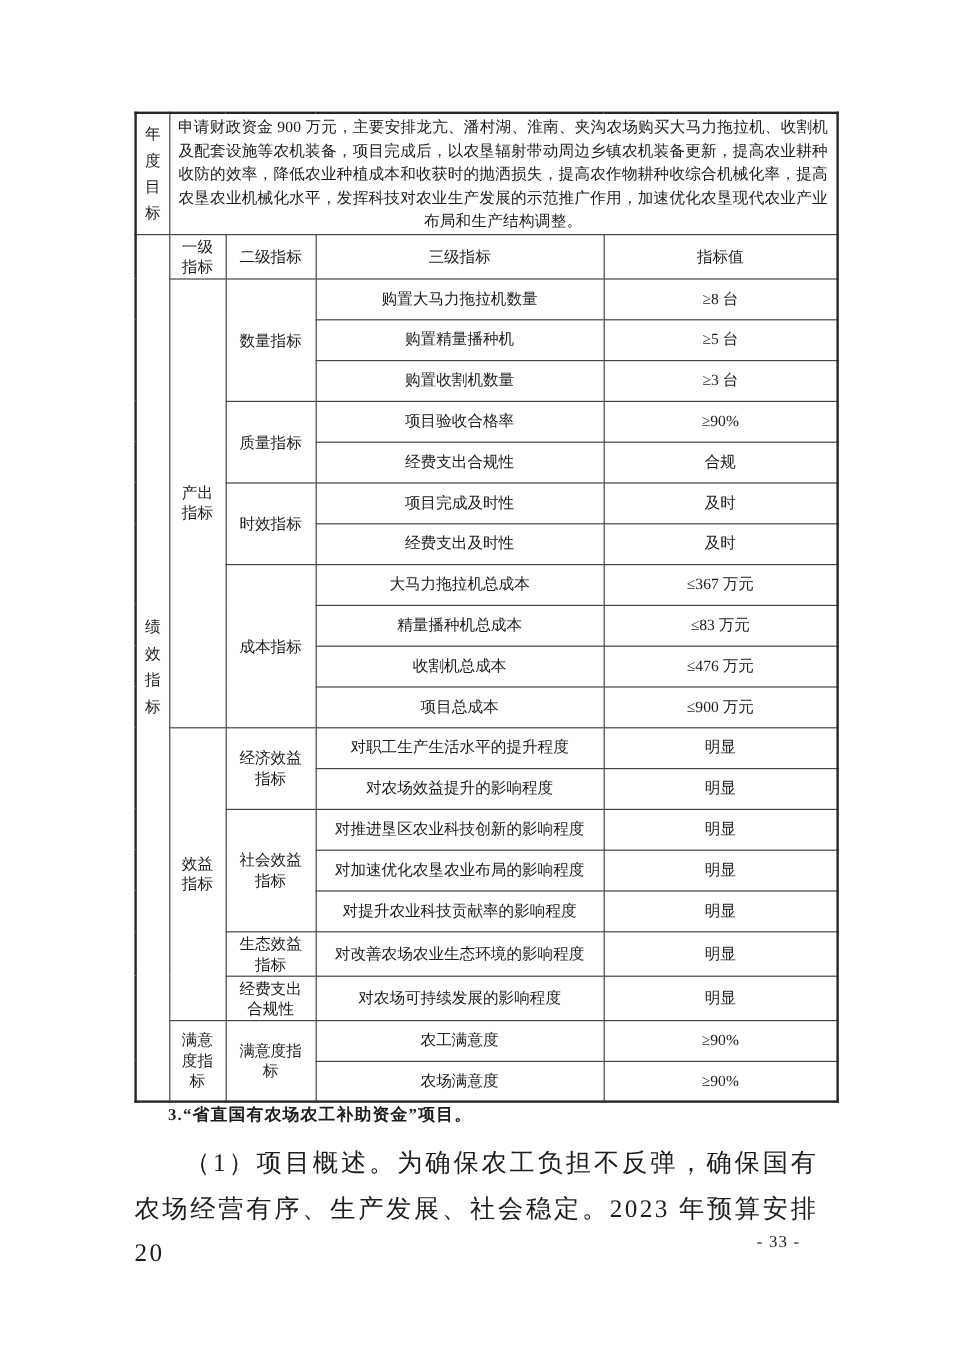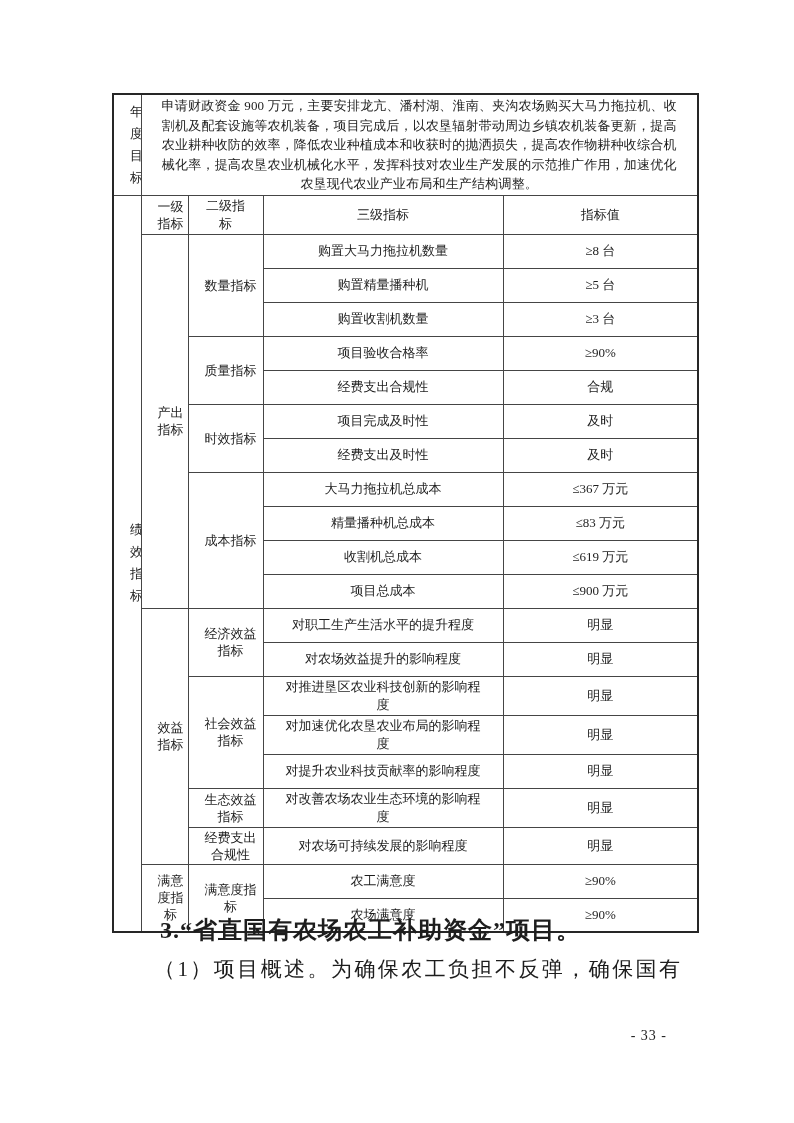--- a/index.html
+++ b/index.html
@@ -14,42 +14,42 @@
   table.perf{
     position:absolute;left:112px;top:93px;
     width:585px;
     border-collapse:collapse;table-layout:fixed;
     border:2px solid #262626;
     font-size:13px;
   }
   table.perf td{
     border:1px solid #454545;
     text-align:center;vertical-align:middle;
-    padding:1px 16px;
+    padding:1px 6px;
     overflow:hidden;
   }
   tr.annual-row{height:100px;}
   tr.header-row{height:33px;}
   tr.data-row{height:34px;}
   .w1{width:1em;margin:0 auto;word-break:break-all;line-height:22px;letter-spacing:0;}
   .w2{width:2em;margin:0 auto;word-break:break-all;line-height:17px;letter-spacing:0;}
   .w4{width:4em;margin:0 auto;word-break:break-all;line-height:17px;letter-spacing:0;}
   td.goal-cell{
     text-align:justify;vertical-align:middle;
     padding:5px 9px 5px 9px;
     line-height:19.5px;
     letter-spacing:0.2px;
   }
   td.l3-cell{text-align:left;padding-left:9px;}
   .section{
     position:absolute;left:112px;width:570px;
   }
   .heading3{
     top:914px;
-    font-size:24px;font-weight:700;
+    font-size:14px;font-weight:700;
     text-indent:2em;letter-spacing:1px;
     line-height:32px;
   }
   .para{
     top:951px;
     font-size:21px;line-height:37.5px;
     letter-spacing:2px;
   }
   .para .pline{text-align:justify;text-align-last:justify;}
   .para .pline.first{text-indent:2em;}
@@ -139,21 +139,21 @@
           </td>
         <td class="l3-cell">大马力拖拉机总成本</td>
         <td>≤367 万元</td>
       </tr>
       <tr class="data-row">
         <td class="l3-cell">精量播种机总成本</td>
         <td>≤83 万元</td>
       </tr>
       <tr class="data-row">
         <td class="l3-cell">收割机总成本</td>
-        <td>≤619 万元</td>
+        <td>≤476 万元</td>
       </tr>
       <tr class="data-row">
         <td class="l3-cell">项目总成本</td>
         <td>≤900 万元</td>
       </tr>
 
       <tr class="data-row">
         <td rowspan="7">
             <div class="w2">效益指标</div>
           </td>
@@ -214,17 +214,18 @@
         <td class="l3-cell">农场满意度</td>
         <td>≥90%</td>
       </tr>
     </tbody>
   </table>
 
   <div class="section heading3" style="position:absolute;">3.“省直国有农场农工补助资金”项目。</div>
 
   <div class="section para" style="position:absolute;">
     <div class="pline first">（1）项目概述。为确保农工负担不反弹，确保国有</div>
+    <div class="pline">农场经营有序、生产发展、社会稳定。2023 年预算安排 20</div>
   </div>
 
   <div class="pagenum">- 33 -</div>
 
 </div>
 
 </body></html>

